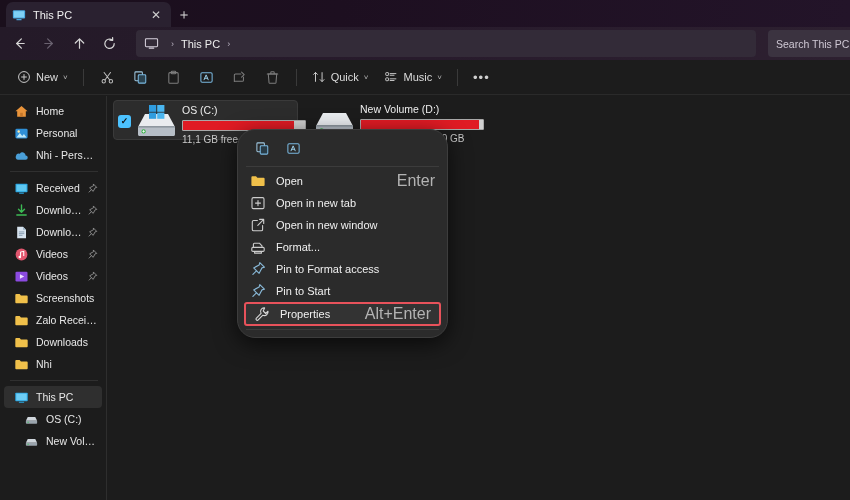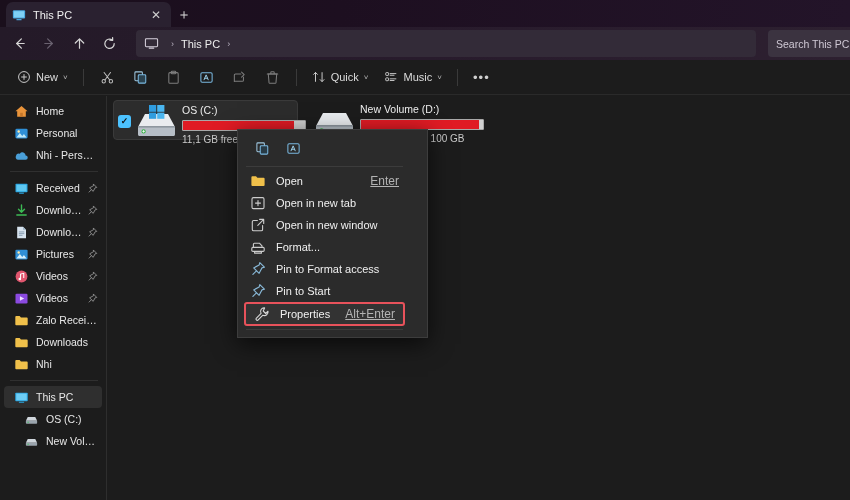--- a/index.html
+++ b/index.html
@@ -136,43 +136,43 @@
   .bar {
     width: 124px; height: 11px; margin-top: 4px;
     background: #d0d0d0; border: 1px solid #a8a8a8; border-radius: 1px;
     overflow: hidden; position: relative;
   }
   .bar .fill { height: 100%; background: #e01b24; }
   .drive-free { font-size: 10px; color: #c9c9c9; margin-top: 3px; white-space: nowrap; }
 
   
   .ctxmenu {
-    position: absolute; left: 237px; top: 129px; width: 191px;
+    position: absolute; left: 237px; top: 129px; width: 211px;
     background: #2b2b2b;
-    border: 1px solid #3d3d3d; border-radius: 0;
-    padding: 4px 16px 4px 0;
+    border: 1px solid #3d3d3d; border-radius: 18px;
+    padding: 4px 0 4px 0;
     box-shadow: 0 6px 22px rgba(0,0,0,0.65);
   }
   .ctx-iconrow { height: 29px; display: flex; align-items: center; padding-left: 10px; }
   .ctx-iconbtn {
     width: 29px; height: 25px; border-radius: 4px; margin-right: 2px;
     display: flex; align-items: center; justify-content: center;
   }
   .ctx-sep { height: 1px; background: #3c3c3c; margin: 3px 8px; }
   .ctx-item {
     position: relative; height: 22px; display: flex; align-items: center;
     margin: 0 4px; padding: 0 8px 0 8px; border-radius: 4px;
   }
   .ctx-item.highlight {
     border: 2px solid #e8525b; border-radius: 3px; margin: 0 6px;
     height: 24px; background: #333333;
   }
   .ctx-ico { width: 16px; height: 16px; margin-right: 10px; flex: 0 0 auto; display: block; }
   .ctx-lbl { font-size: 11px; color: #f0f0f0; flex: 1 1 auto; white-space: nowrap; }
-  .ctx-acc { font-size: 12px; color: #b3b3b3; white-space: nowrap; text-decoration: underline; }
+  .ctx-acc { font-size: 16px; color: #b3b3b3; white-space: nowrap; }
 </style>
 </head>
 <body>
 
 <div id="app">
 
   <div class="titlebar">
     <div class="tab">
       <svg class="tab-icon" viewBox="0 0 16 16">
         <rect x="1" y="2.5" width="14" height="9.5" rx="1.2" fill="#4aa8e0"></rect>
@@ -351,49 +351,44 @@
         <path d="M9.6 1.8 V5 H12.8 Z" fill="#9fb4c6"></path>
         <path d="M5.2 7.4 H11 M5.2 9.2 H11 M5.2 11 H9" stroke="#7b93a8" stroke-width="0.9"></path>
       </svg>
       <span class="txt">Downloads</span>
       <svg class="pin" viewBox="0 0 16 16">
           <path d="M9.6 1.8 L14.2 6.4 L11.8 7 L9 12.2 L3.8 7 L9 4.2 Z M3 13.2 L6.2 10" stroke="#9a9a9a" stroke-width="1.2" fill="none" stroke-linejoin="round" stroke-linecap="round"></path>
         </svg>
     </div>
     <div class="nav-item">
       <svg class="ico" viewBox="0 0 16 16">
-        <rect x="1.5" y="2.8" width="13" height="10.4" rx="1.2" fill="#2f8fd6"></rect>
-        <path d="M2.6 12.2 L6.2 7.4 L8.8 10.6 L10.6 8.6 L13.4 12.2 Z" fill="#d6f0fb"></path>
-        <circle cx="5" cy="5.8" r="1.3" fill="#ffe9a8"></circle>
-      </svg>
-      <span class="txt">Pictures</span>
-      <svg class="pin" viewBox="0 0 16 16">
-          <path d="M9.6 1.8 L14.2 6.4 L11.8 7 L9 12.2 L3.8 7 L9 4.2 Z M3 13.2 L6.2 10" stroke="#9a9a9a" stroke-width="1.2" fill="none" stroke-linejoin="round" stroke-linecap="round"></path>
-        </svg>
-    </div>
-    <div class="nav-item">
-      <svg class="ico" viewBox="0 0 16 16">
         <circle cx="8" cy="8" r="6.3" fill="#e0566e"></circle>
         <path d="M7 10.4 V5.4 L10.4 4.6 V9.6" stroke="#fff" stroke-width="1.1" fill="none"></path>
         <circle cx="6.2" cy="10.6" r="1.4" fill="#fff"></circle>
       </svg>
       <span class="txt">Videos</span>
       <svg class="pin" viewBox="0 0 16 16">
           <path d="M9.6 1.8 L14.2 6.4 L11.8 7 L9 12.2 L3.8 7 L9 4.2 Z M3 13.2 L6.2 10" stroke="#9a9a9a" stroke-width="1.2" fill="none" stroke-linejoin="round" stroke-linecap="round"></path>
         </svg>
     </div>
     <div class="nav-item">
       <svg class="ico" viewBox="0 0 16 16">
         <rect x="1.6" y="2.8" width="12.8" height="10.4" rx="1.3" fill="#8b4ae0"></rect>
         <path d="M6.3 5.6 L10.9 8 L6.3 10.4 Z" fill="#f0e2ff"></path>
       </svg>
       <span class="txt">Videos</span>
       <svg class="pin" viewBox="0 0 16 16">
           <path d="M9.6 1.8 L14.2 6.4 L11.8 7 L9 12.2 L3.8 7 L9 4.2 Z M3 13.2 L6.2 10" stroke="#9a9a9a" stroke-width="1.2" fill="none" stroke-linejoin="round" stroke-linecap="round"></path>
         </svg>
+    </div>
+    <div class="nav-item">
+      <svg class="ico" viewBox="0 0 16 16">
+        <path d="M1.4 4.2 A1 1 0 0 1 2.4 3.2 H6 L7.4 4.8 H13.6 A1 1 0 0 1 14.6 5.8 V12 A1 1 0 0 1 13.6 13 H2.4 A1 1 0 0 1 1.4 12 Z" fill="#f0c04a"></path>
+      </svg>
+      <span class="txt">Screenshots</span>
     </div>
     <div class="nav-item">
       <svg class="ico" viewBox="0 0 16 16">
         <path d="M1.4 4.2 A1 1 0 0 1 2.4 3.2 H6 L7.4 4.8 H13.6 A1 1 0 0 1 14.6 5.8 V12 A1 1 0 0 1 13.6 13 H2.4 A1 1 0 0 1 1.4 12 Z" fill="#f0c04a"></path>
       </svg>
       <span class="txt">Zalo Received Files</span>
     </div>
     <div class="nav-item">
       <svg class="ico" viewBox="0 0 16 16">
         <path d="M1.4 4.2 A1 1 0 0 1 2.4 3.2 H6 L7.4 4.8 H13.6 A1 1 0 0 1 14.6 5.8 V12 A1 1 0 0 1 13.6 13 H2.4 A1 1 0 0 1 1.4 12 Z" fill="#f0c04a"></path>

